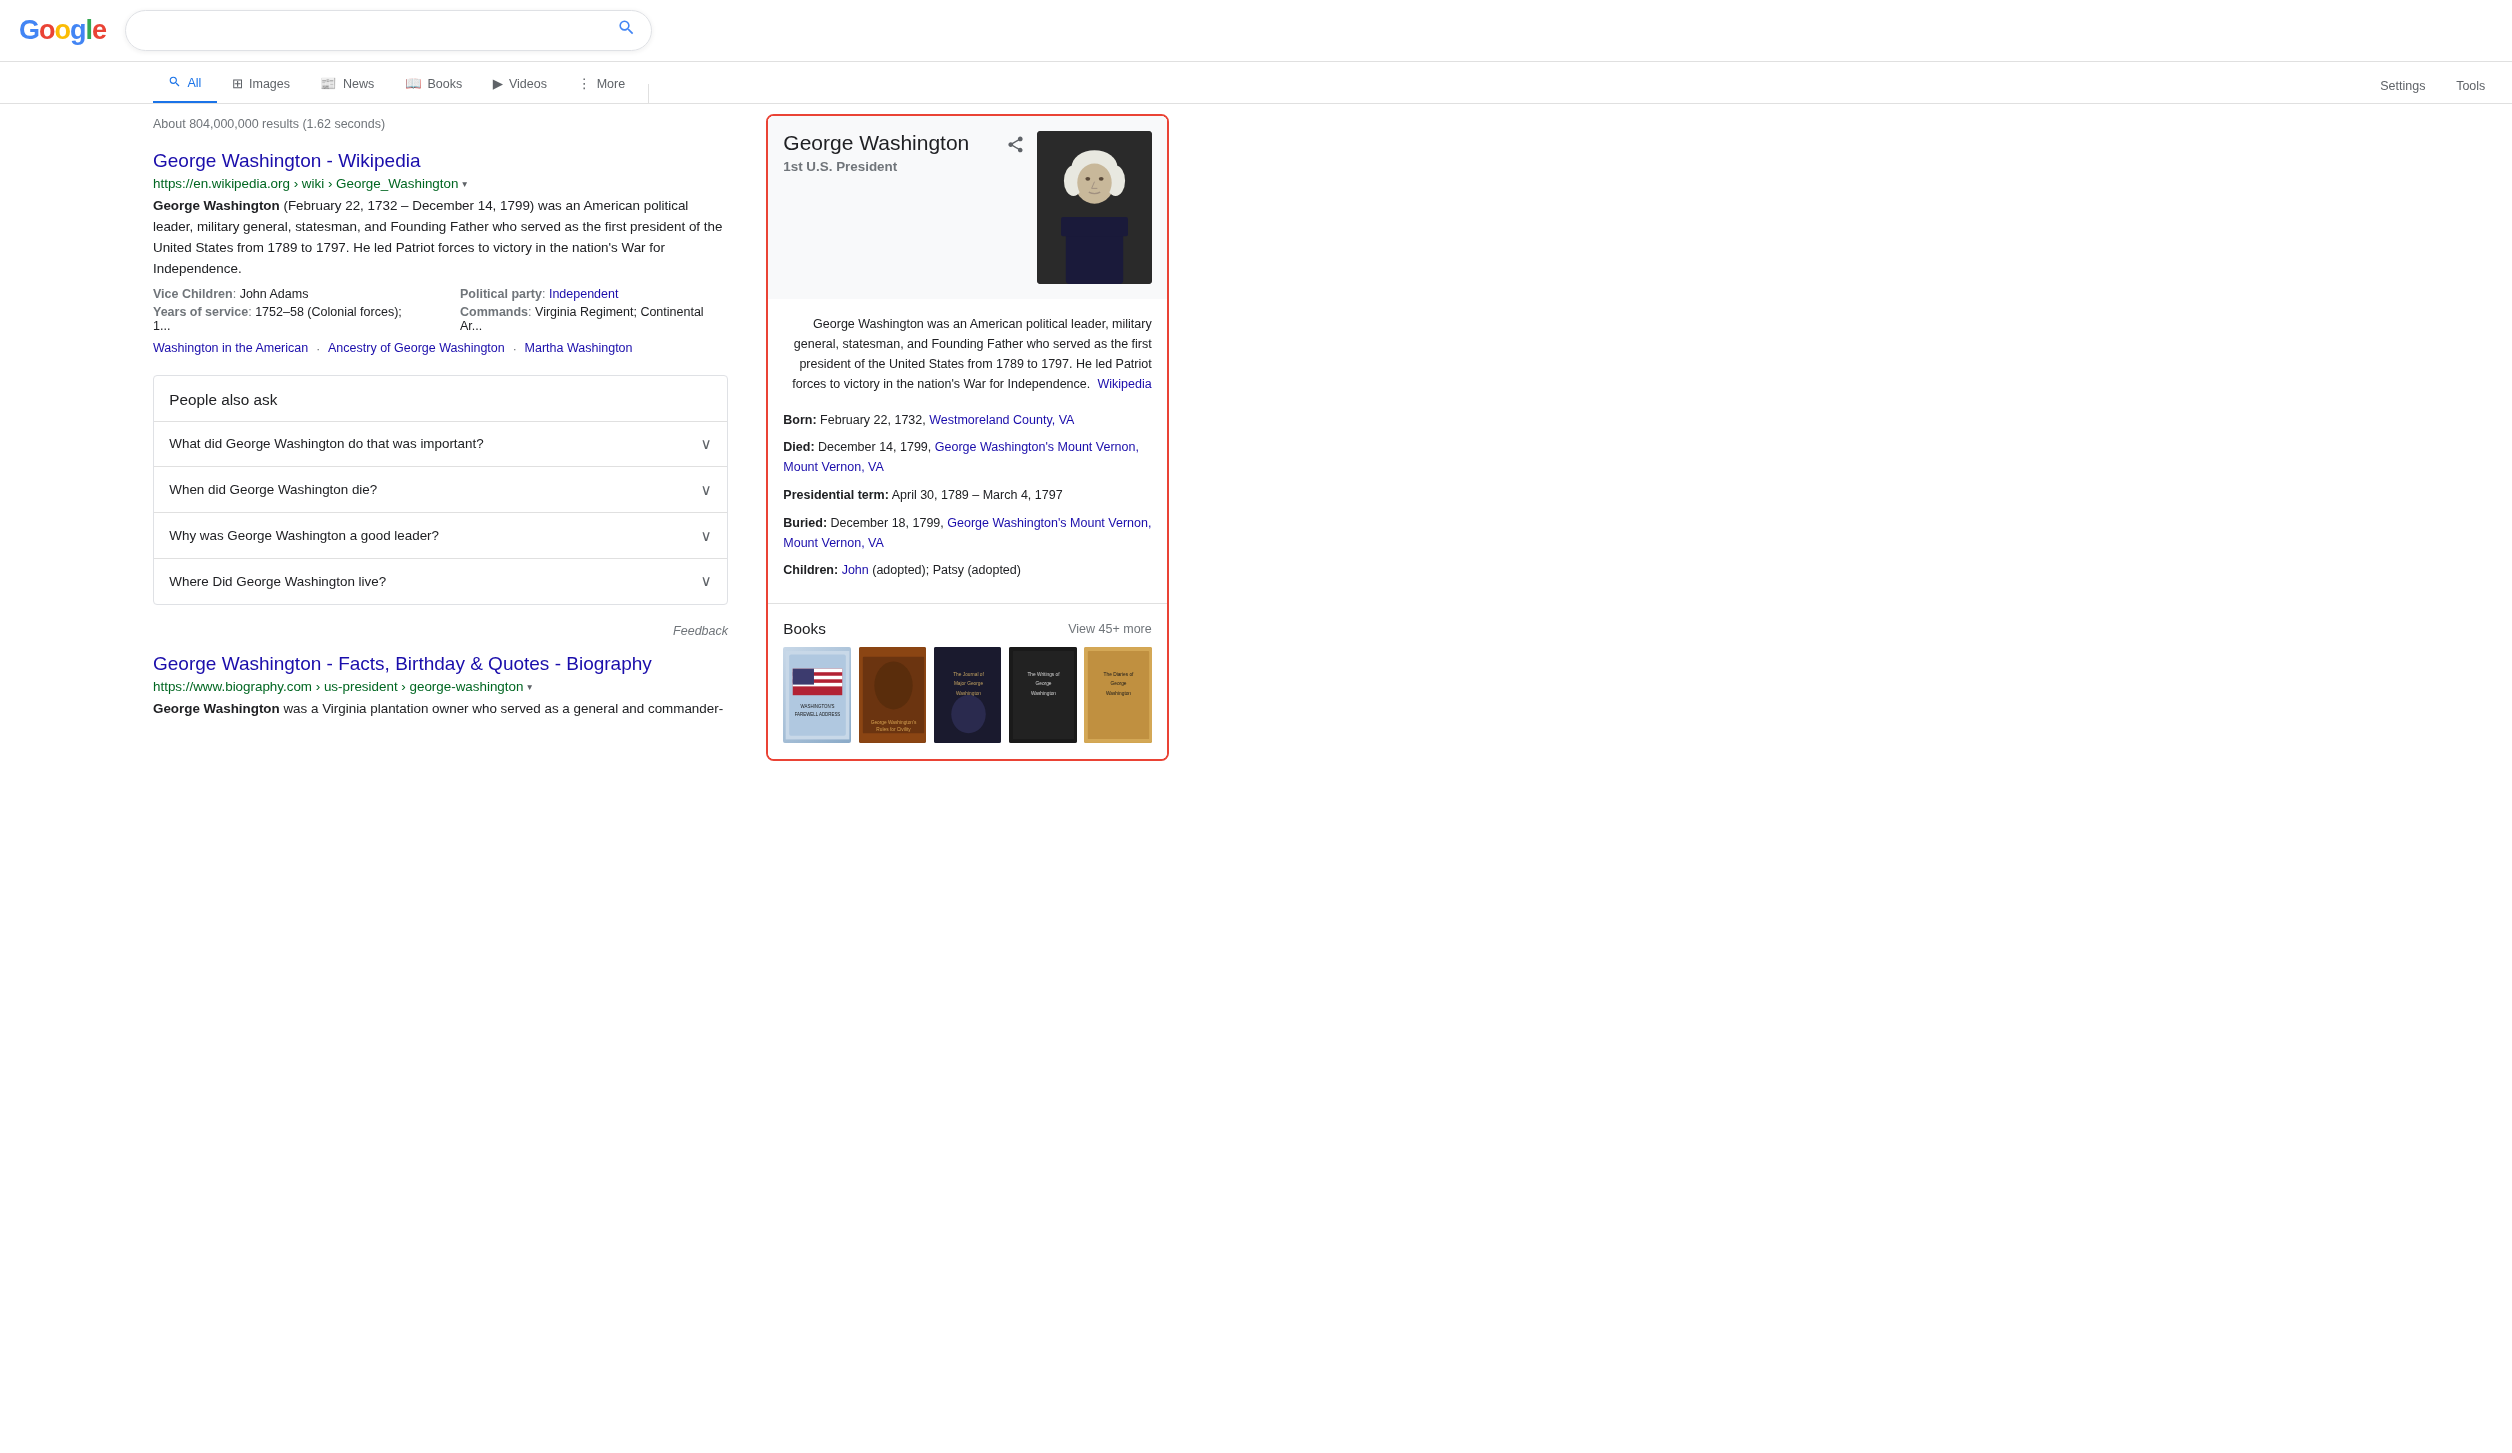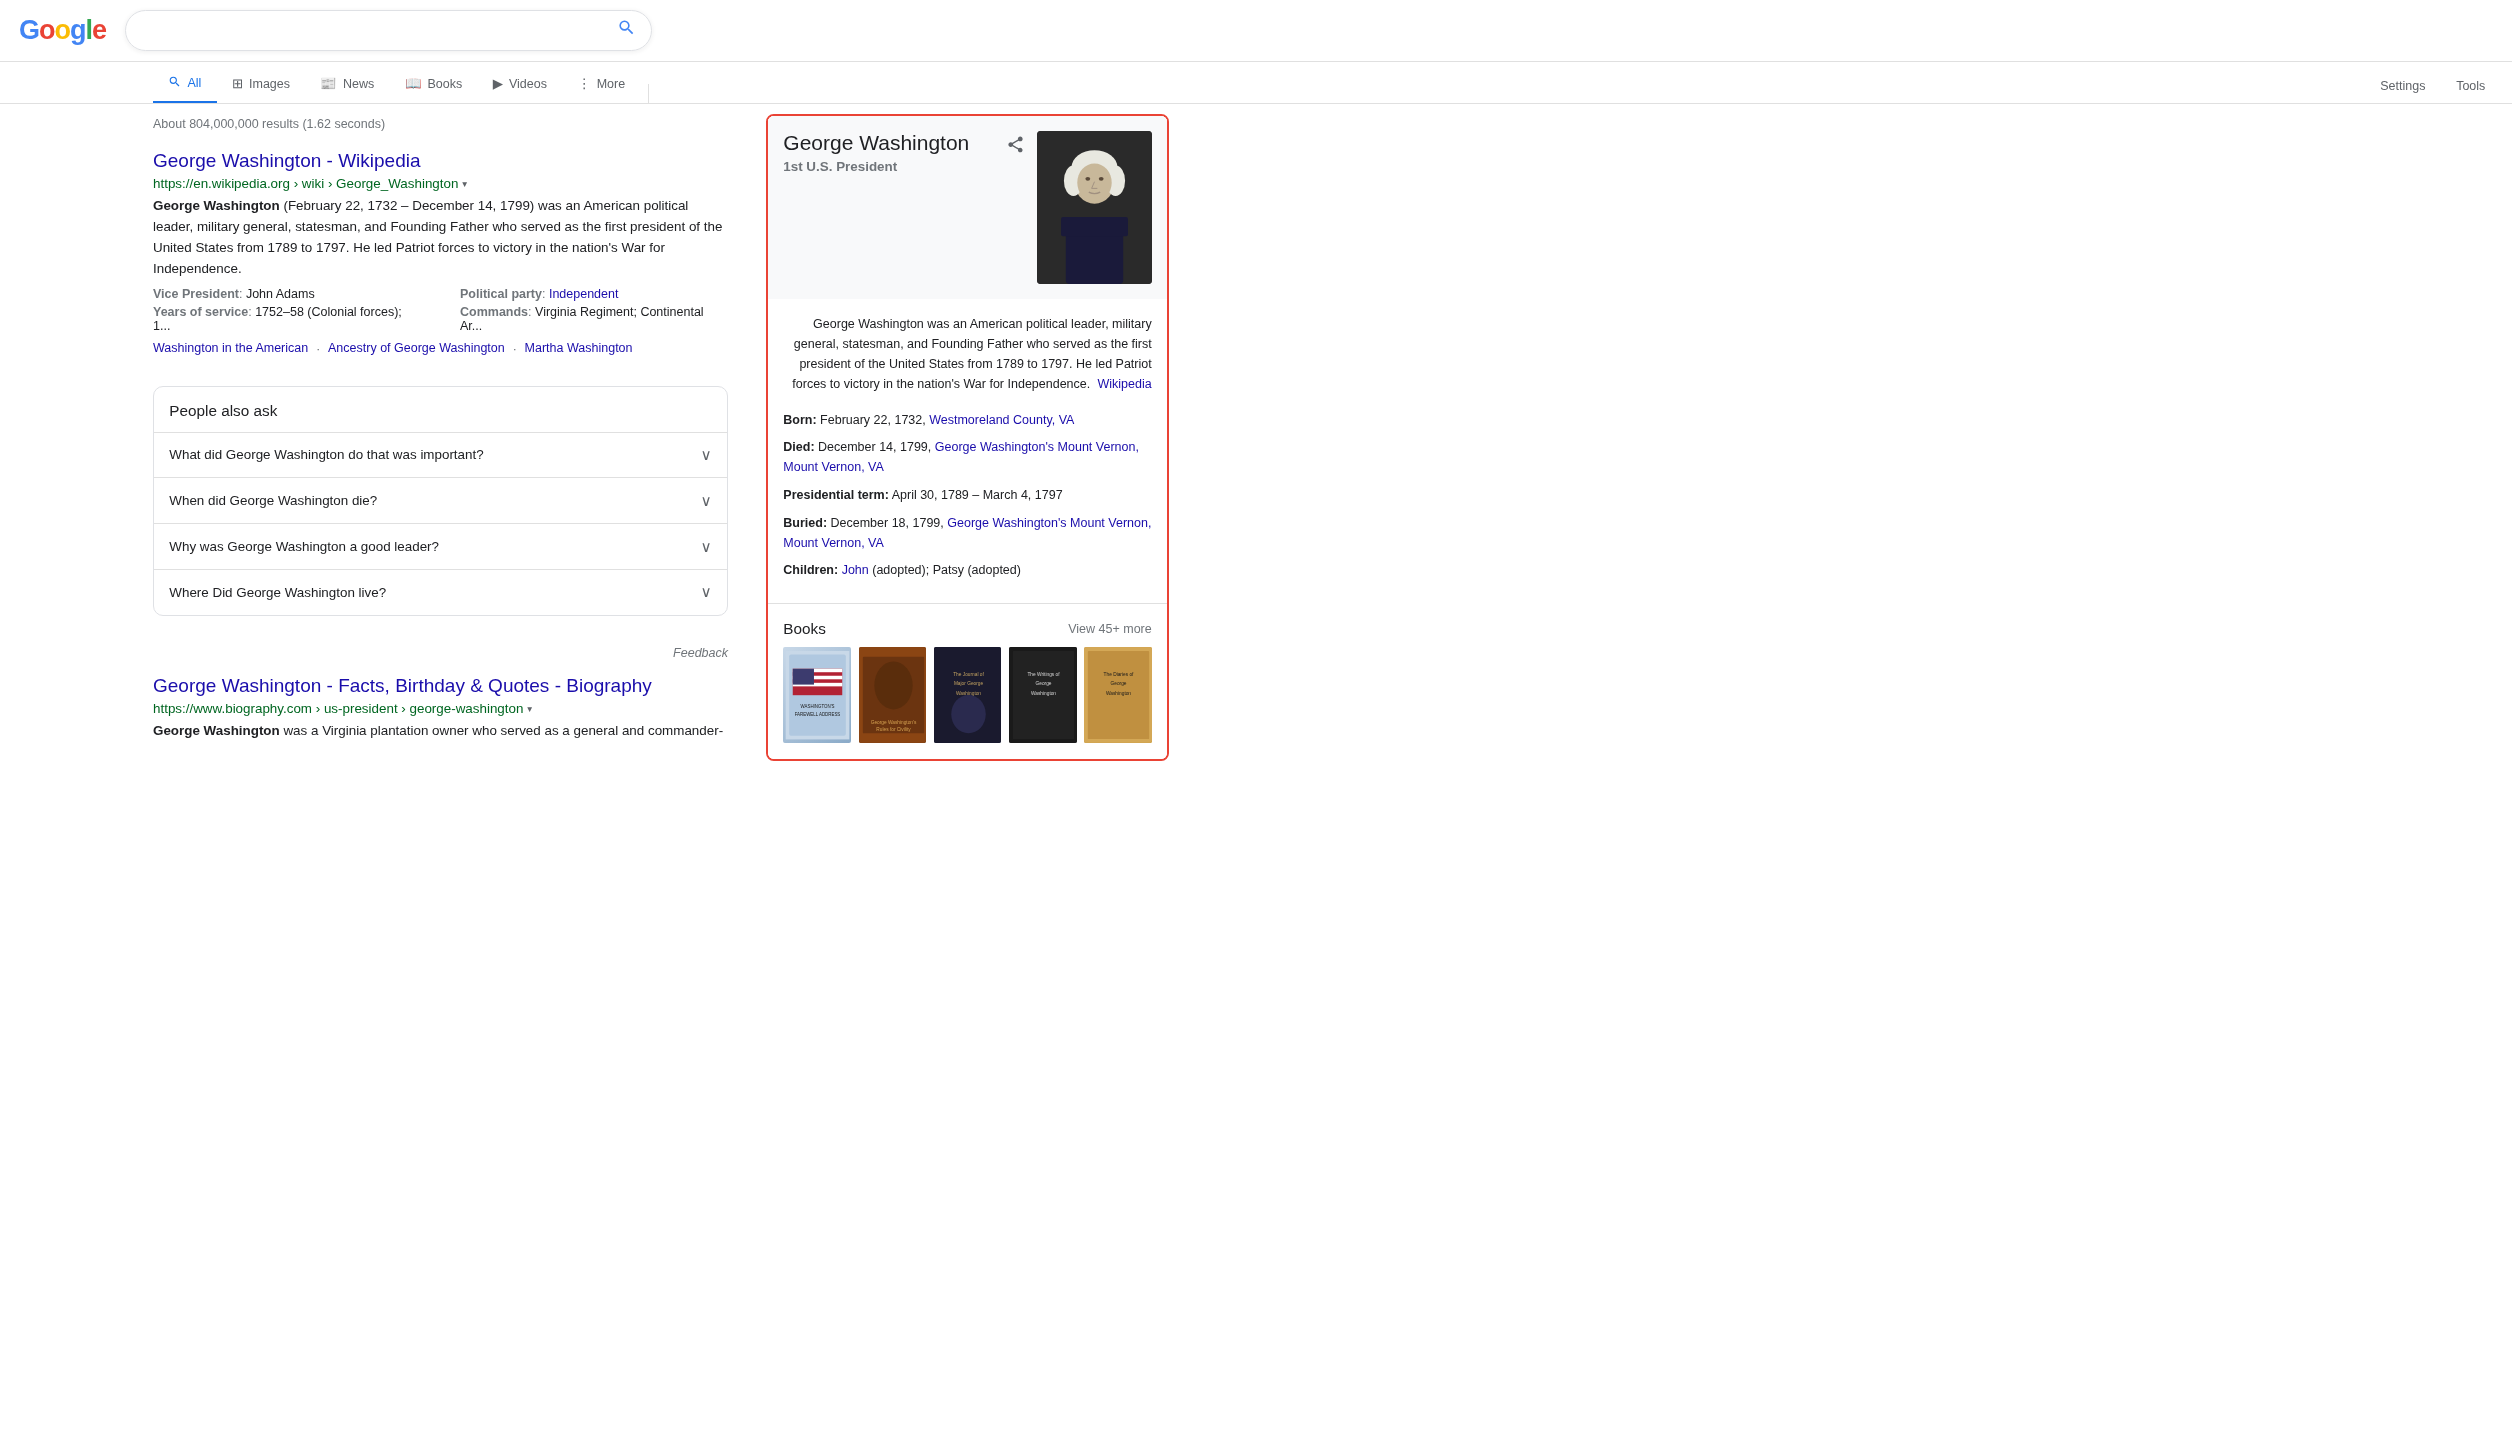--- a/index.html
+++ b/index.html
@@ -50,21 +50,21 @@
     .meta-item { color: #70757a; }
     .meta-item span { color: #202124; }
     .meta-item a { color: #1a0dab; text-decoration: none; }
 
     
     .sub-links { display: flex; gap: 7.7px; margin-top: 5.8px; flex-wrap: wrap; }
     .sub-links a { color: #1a0dab; font-size: 12.5px; text-decoration: none; }
     .sub-links .dot { color: #70757a; }
 
     
-    .paa-box { border: 1px solid #dfe1e5; border-radius: 10px; margin: 30px 0; overflow: hidden; }
+    .paa-box { border: 1px solid #dfe1e5; border-radius: 4px; margin: 19px 0; overflow: hidden; }
     .paa-title { font-size: 15.3px; font-weight: normal; padding: 15.3px 15.3px 11.5px; }
     .paa-item { display: flex; align-items: center; justify-content: space-between; padding: 13.4px 15.3px; border-top: 1px solid #e0e0e0; cursor: pointer; font-size: 13.4px; }
     .paa-chevron { color: #5f6368; font-size: 15.3px; }
 
     
     .feedback { text-align: right; color: #70757a; font-size: 12.5px; font-style: italic; margin-bottom: 15.3px; }
 
     
     .second-result { margin-bottom: 19px; }
 
@@ -163,21 +163,21 @@
         <span>https://en.wikipedia.org › wiki › George_Washington</span>
         <span class="dropdown-arrow">▾</span>
       </div>
       <div class="result-snippet">
         <strong>George Washington</strong><span> (February 22, 1732 – December 14, 1799) was an American political leader, military general, statesman, and Founding Father who served as the first president of the United States from 1789 to 1797. He led Patriot forces to victory in the nation's War for Independence.</span>
       </div>
 
       <div class="meta-info">
         <div class="meta-col">
           <div class="meta-item">
-            <strong>Vice President</strong>: <span>John Adams</span>
+            <strong>Vice Children</strong>: <span>John Adams</span>
           </div>
           <div class="meta-item">
             <strong>Years of service</strong>: <span>1752–58 (Colonial forces); 1...</span>
           </div>
         </div>
         <div class="meta-col">
           <div class="meta-item">
             <strong>Political party</strong>: <a>Independent</a>
           </div>
           <div class="meta-item">

